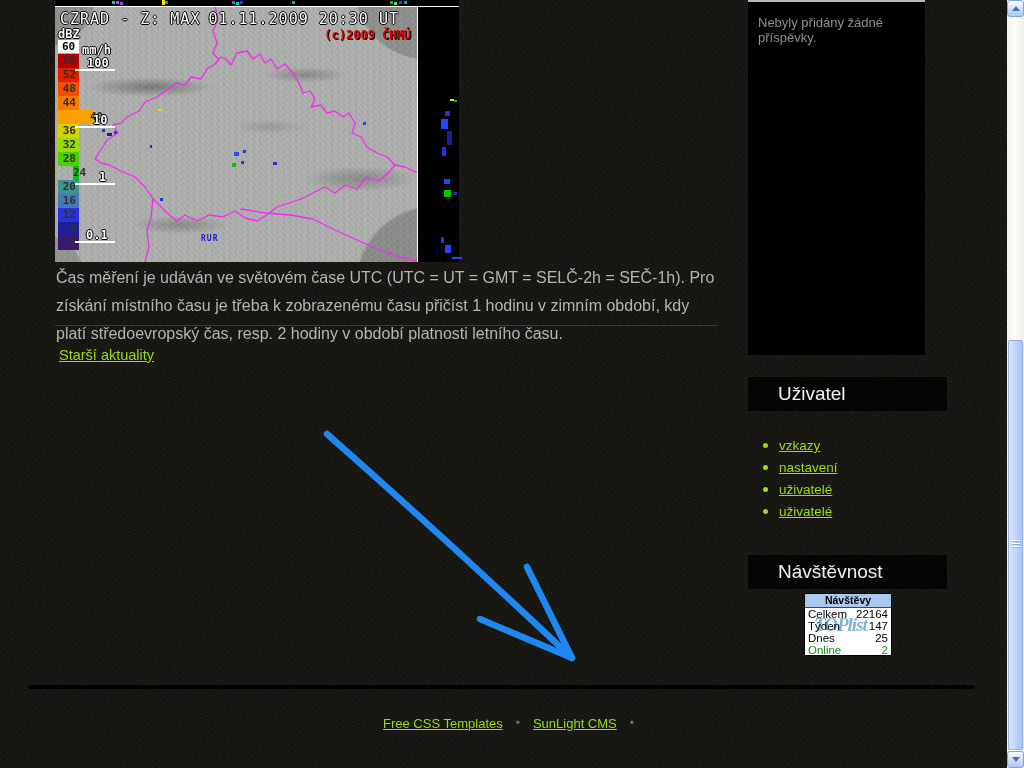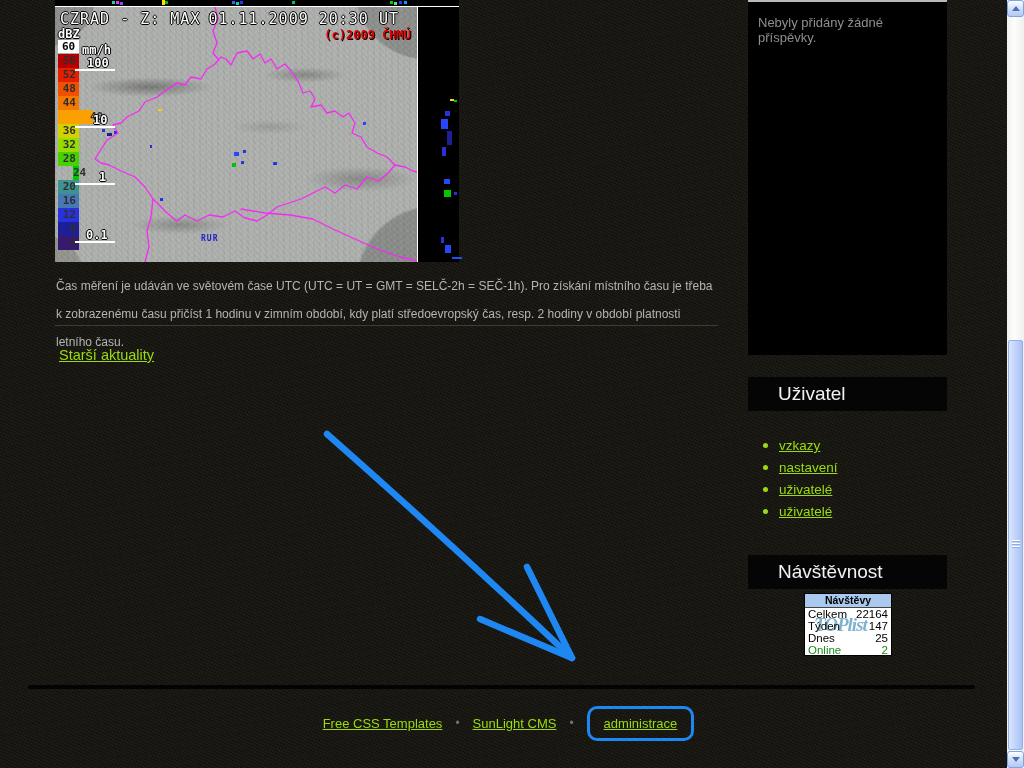--- a/index.html
+++ b/index.html
@@ -55,27 +55,27 @@
   .scale div { height:14px; font:bold 11px/14px "DejaVu Sans Mono",monospace; color:#2f2f2f;
                text-align:right; padding-right:3px; }
   .tick { position:absolute; font-size:12px; font-weight:bold; z-index:3; }
   .tick-line { position:absolute; left:20px; width:40px; height:2px; background:#fff; z-index:2; }
   .border-svg { position:absolute; inset:0; z-index:1; }
   .px { position:absolute; width:3px; height:3px; }
   .map-label { position:absolute; left:146px; top:227px; color:#2222cc; font:bold 8px "DejaVu Sans Mono",monospace;
                letter-spacing:1px; z-index:2; }
 
   
-  .utc-note { position:absolute; left:56px; top:272px; width:663px; font-size:12px;
+  .utc-note { position:absolute; left:56px; top:264px; width:663px; font-size:16px;
               line-height:28px; color:#b4b4b4; }
   .divider1 { position:absolute; left:55px; top:325px; width:663px; height:1px; background:#3b3e33; }
   .older-news { position:absolute; left:59px; top:347px; font-size:14.5px; color:#9bdb0f; }
 
   
-  .posts-box { position:absolute; left:748px; top:0; width:199px; height:355px; background:#000;
+  .posts-box { position:absolute; left:748px; top:0; width:177px; height:355px; background:#000;
                border-top:2px solid #b9b9b9; color:#8f8f8f; font-size:13px; padding:13px 10px; }
   .side-title { position:absolute; left:748px; width:199px; height:34px; background:#050505;
                 color:#f2f2f2; font-size:19px; line-height:34px; padding-left:30px; }
   .t-user { top:377px; }
   .t-visits { top:555px; }
   .user-links { position:absolute; left:763px; top:436px; width:184px; list-style:none; }
   .user-links li { margin-bottom:8px; height:14px; }
   .bullet { display:inline-block; width:5px; height:5px; border-radius:50%; background:#9bdb0f;
             margin-right:11px; vertical-align:2px; }
   .user-links a { color:#9bdb0f; font-size:13.5px; }
@@ -248,23 +248,20 @@
     <span>2</span>
   </div>
 </div>
 
 <div class="divider2"></div>
 <div class="footer-links">
   <a>Free CSS Templates</a>
   <span class="dot">•</span>
   <a>SunLight CMS</a>
   <span class="dot">•</span>
-  <span class="admin-box">
-    <a>administrace</a>
-  </span>
 </div>
 
 <svg class="arrow-svg" width="1024" height="768" viewBox="0 0 1024 768">
   <g fill="none" stroke="#1e87f2" stroke-width="6.5" stroke-linecap="round">
     <path d="M327,434 Q445,538 571,657"></path>
     <path d="M527,567 L572,658"></path>
     <path d="M480,619 L572,658"></path>
   </g>
 </svg>
 

